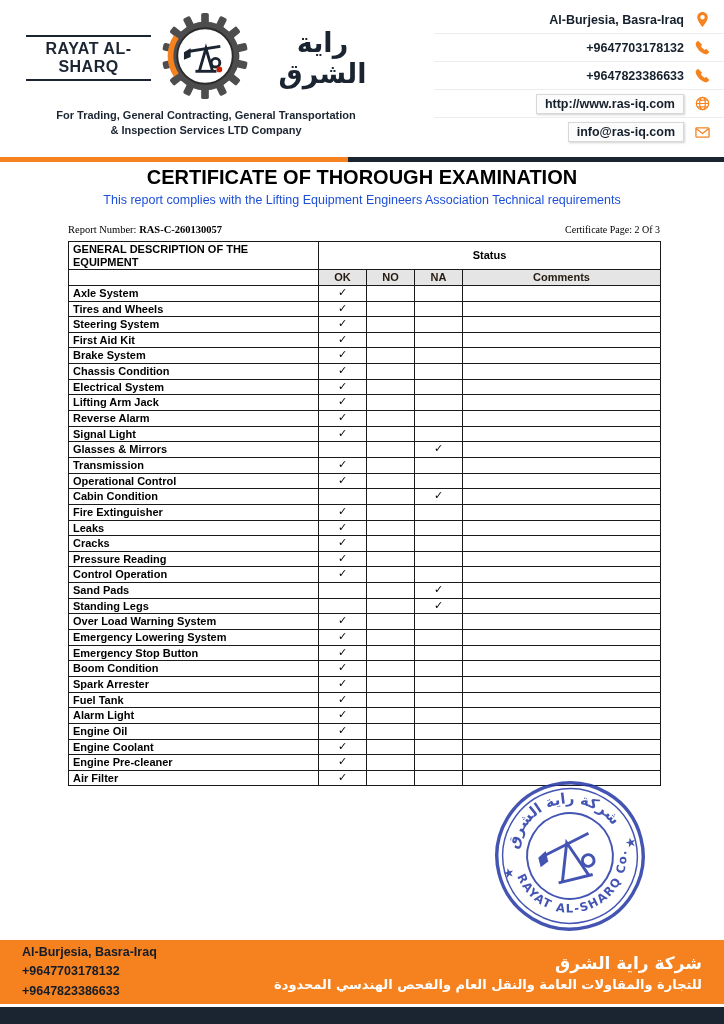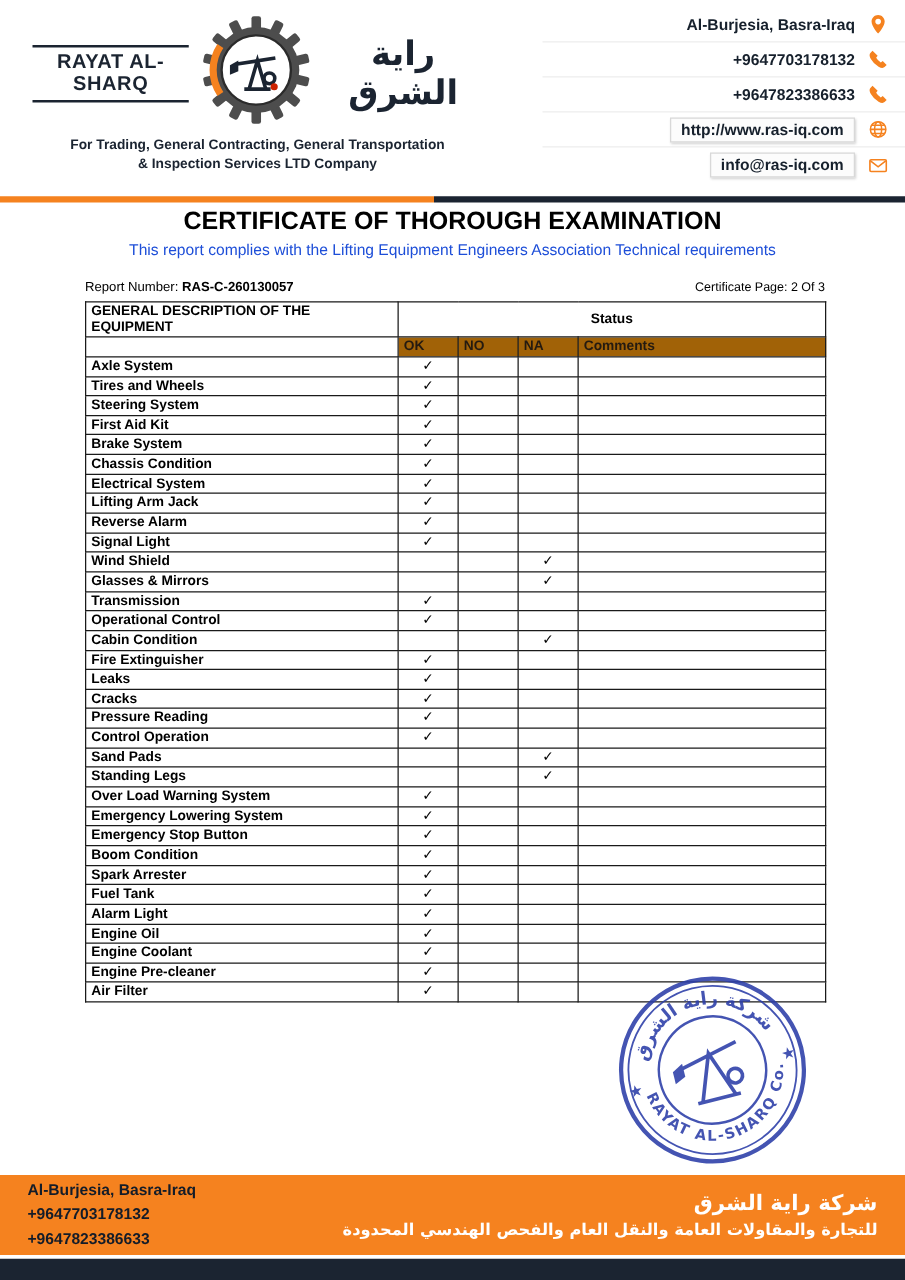--- a/index.html
+++ b/index.html
@@ -29,32 +29,32 @@
 
   
   .title { position:absolute; top:166px; left:0; width:100%; text-align:center;
            font-size:20px; font-weight:bold; color:#000; }
   .subtitle { position:absolute; top:193px; left:0; width:100%; text-align:center;
               font-size:12.5px; color:#1d4ed8; }
 
   
   .report-line { position:absolute; top:224px; left:68px; width:592px;
                  display:flex; justify-content:space-between; align-items:flex-end;
-                 font-size:10.5px; color:#000; }
+                 font-size:10.5px; color:#000;font-family:Liberation Serif, serif; }
   .report-number { font-weight:bold; }
   .page-info { font-size:10px; }
 
   
   .exam-table { position:absolute; top:241px; left:68px; width:592px;
                 border-collapse:collapse; table-layout:fixed; font-size:11px; color:#000; }
   .exam-table th, .exam-table td { border:1px solid #1a1a1a; padding:1px 4px; height:15px; line-height:1.15; }
   .desc-h { font-weight:bold; text-align:left; padding-left:5px; }
   .status-h { font-weight:bold; text-align:center;margin-top:16px; }
   .blank-h { background:#fff; }
-  .status-col { background:#a16207; font-weight:bold; text-align:left; color:#241a10; }
+  .status-col { background:#e5e5e5; font-weight:bold; text-align:center; color:#241a10; }
   .label-cell { font-weight:bold; text-align:left; padding-left:5px; }
   .check-cell { text-align:center; font-family:"DejaVu Sans",sans-serif; font-size:11px; }
   .comment-cell { text-align:left; }
 
   
   .stamp-wrap { position:absolute; left:492px; top:778px; width:156px; height:156px;
                 opacity:.88; transform:rotate(-14deg); }
 
   
   .footer { position:absolute; left:0; bottom:0; width:100%; }
@@ -263,27 +263,20 @@
           <td class="comment-cell"></td>
         </tr>
         <tr>
           <td class="label-cell">Signal Light</td>
           <td class="check-cell">✓</td>
           <td class="check-cell"></td>
           <td class="check-cell"></td>
           <td class="comment-cell"></td>
         </tr>
         <tr>
-          <td class="label-cell">Wind Shield</td>
-          <td class="check-cell"></td>
-          <td class="check-cell"></td>
-          <td class="check-cell">✓</td>
-          <td class="comment-cell"></td>
-        </tr>
-        <tr>
           <td class="label-cell">Glasses &amp; Mirrors</td>
           <td class="check-cell"></td>
           <td class="check-cell"></td>
           <td class="check-cell">✓</td>
           <td class="comment-cell"></td>
         </tr>
         <tr>
           <td class="label-cell">Transmission</td>
           <td class="check-cell">✓</td>
           <td class="check-cell"></td>

